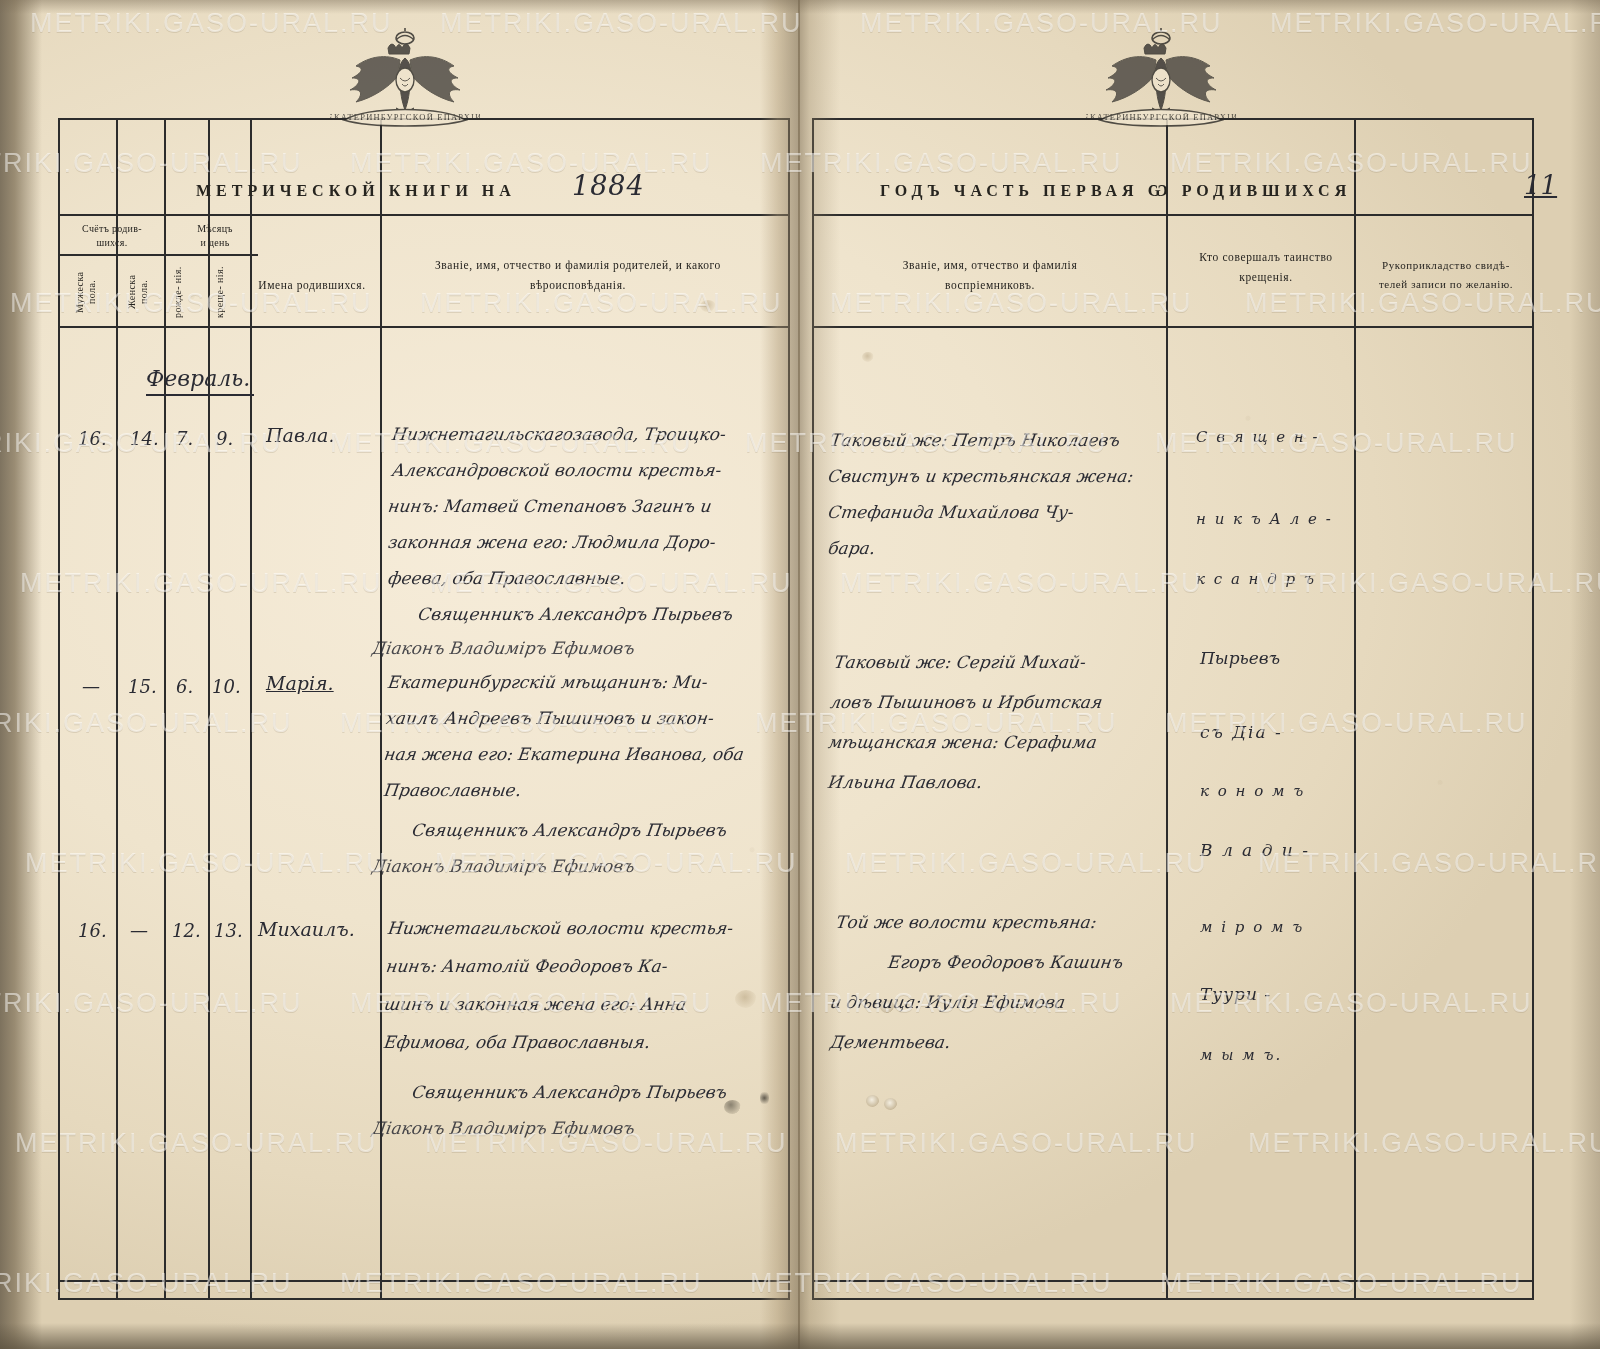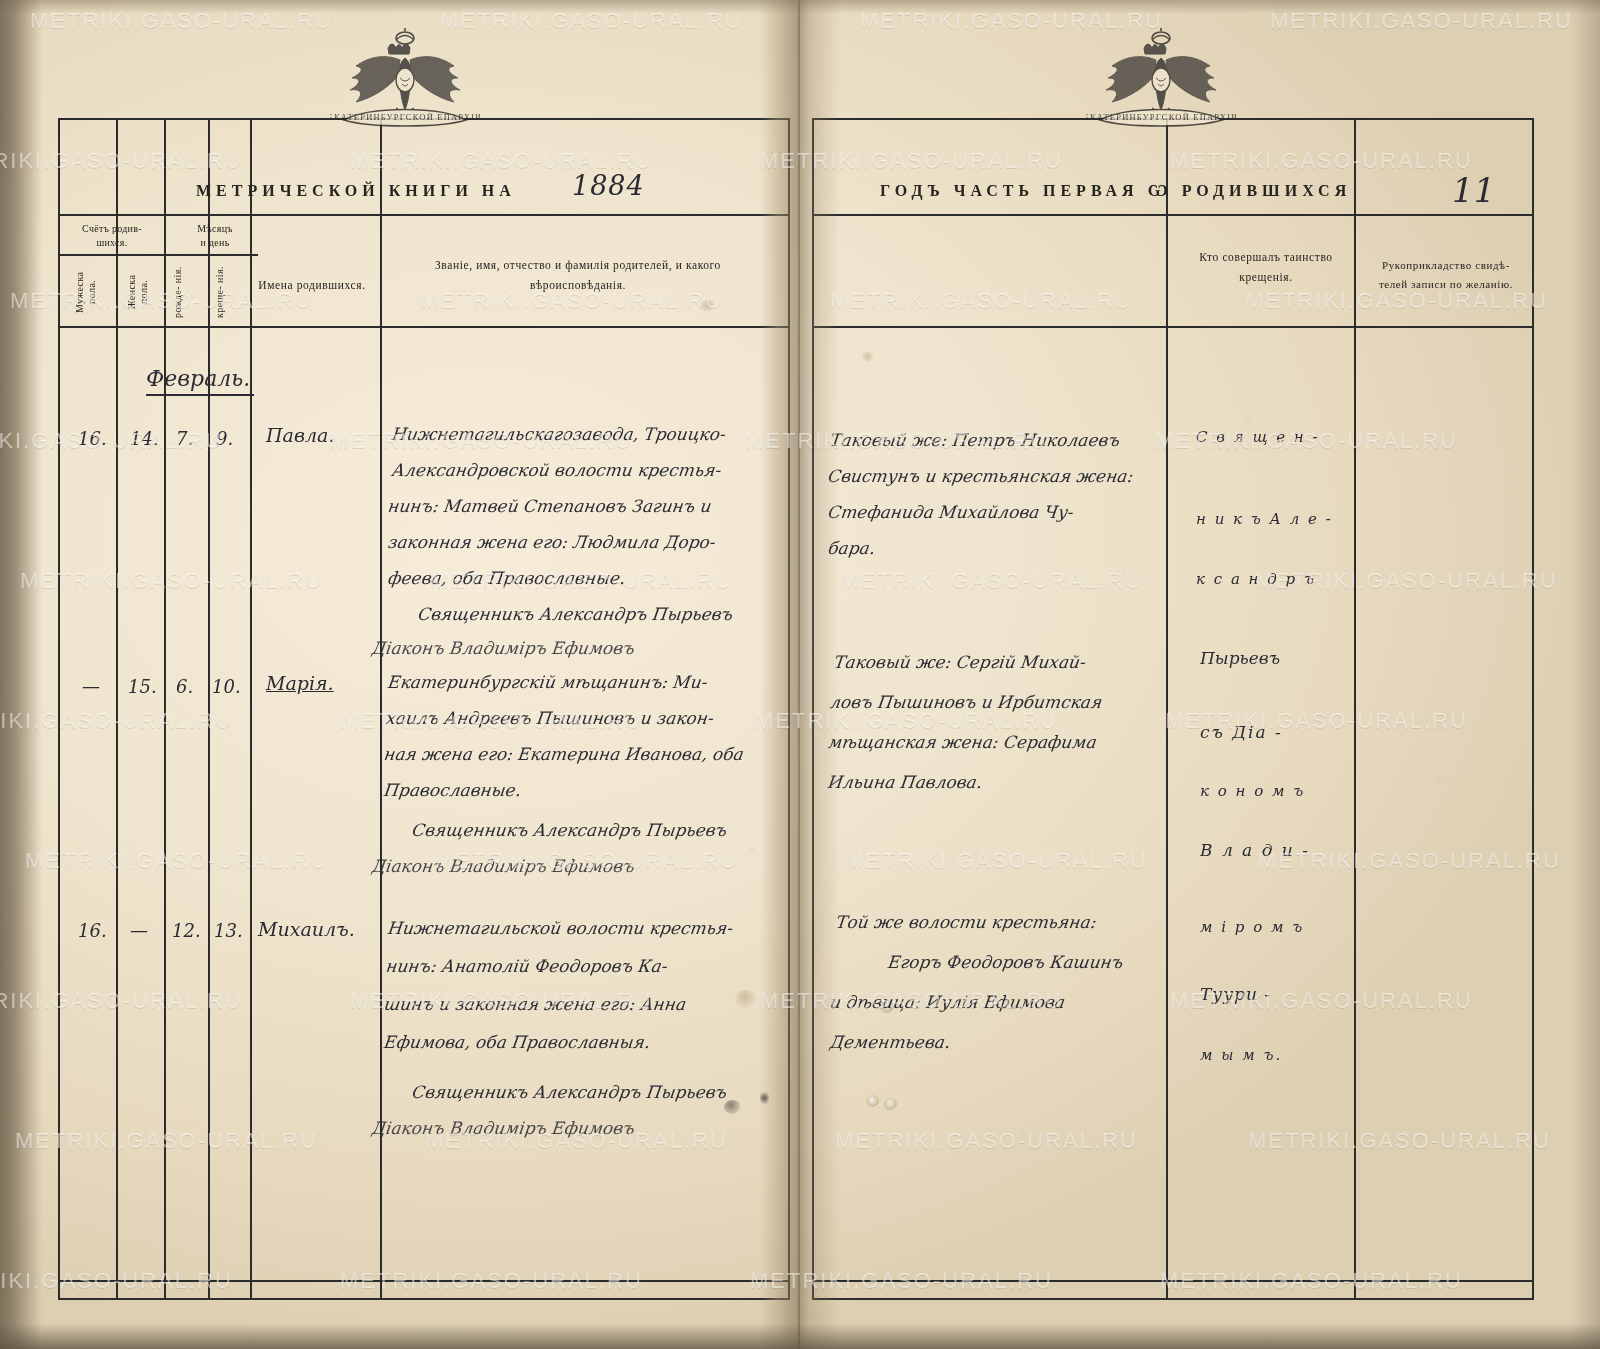--- a/index.html
+++ b/index.html
@@ -75,21 +75,21 @@
   }
 
   
   .watermarks {
     position: absolute; inset: 0;
     pointer-events: none;
   }
   .wm {
     position: absolute;
     font-family: "Liberation Sans", sans-serif;
-    font-size: 22px;
+    font-size: 27px;
     letter-spacing: 2px;
     color: rgba(255,255,255,.50);
     text-shadow: 0 1px 0 rgba(120,104,76,.18);
     white-space: nowrap;
     font-weight: 400;
   }
 
   
   .sheet {
     position: absolute;
@@ -284,41 +284,43 @@
       <g>
         <path d="M14 92 C40 78 110 78 136 92 C110 100 40 100 14 92Z" fill="#efe4cd" stroke="#2f2d29" stroke-width="1.6"></path>
         <text x="75" y="92" font-family="Liberation Serif, serif" font-size="8.5" text-anchor="middle" fill="#2f2d29" letter-spacing="1.2">ЕКАТЕРИНБУРГСКОЙ ЕПАРХIИ</text>
       </g>
     </svg>
   </div>
 
   <div class="printed title-line" style="left:196px; top:182px;">МЕТРИЧЕСКОЙ КНИГИ НА</div>
   <div class="hand-year" style="position:absolute; left:572px; top:170px;">1884</div>
   <div class="printed title-line" style="left:880px; top:182px;">ГОДЪ ЧАСТЬ ПЕРВАЯ Ѡ РОДИВШИХСЯ</div>
-  <div class="hand" style="left:1452px; top:170px; font-size:34px;">11</div>
+  <div class="hand" style="left:1524px; top:170px; font-size:26px;text-decoration:underline;">11</div>
 
   <div class="hdr-small" style="left:62px; top:222px; width:100px;">
     <span>Счётъ родив-<br>шихся.</span>
   </div>
   <div class="hdr-small" style="left:168px; top:222px; width:94px;">
     <span>Мѣсяцъ<br>и день</span>
   </div>
 
   <div class="vtext" style="left:74px; top:262px; height:60px;">Мужеска пола.</div>
   <div class="vtext" style="left:126px; top:262px; height:60px;">Женска пола.</div>
   <div class="vtext" style="left:172px; top:262px; height:60px;">рожде-
 нiя.</div>
   <div class="vtext" style="left:214px; top:262px; height:60px;">креще-
 нiя.</div>
 
   <div class="hdr-cell" style="left:248px; top:276px; width:128px;">Имена родившихся.</div>
 
   <div class="hdr-cell" style="left:392px; top:256px; width:372px; white-space:pre-line;">Званiе, имя, отчество и фамилiя родителей, и какого
 вѣроисповѣданiя.</div>
 
+  <div class="hdr-cell" style="left:830px; top:256px; width:320px; white-space:pre-line;">Званiе, имя, отчество и фамилiя
+воспрiемниковъ.</div>
   <div class="hdr-cell" style="left:1178px; top:248px; width:176px; white-space:pre-line;">Кто совершалъ таинство
 крещенiя.</div>
   <div class="hdr-cell" style="left:1368px; top:256px; width:156px; white-space:pre-line; font-size:11px;">Рукоприкладство свидѣ-
 телей записи по желанiю.</div>
 
   <div class="hand hand-lg" style="left:146px; top:366px; font-size:22px;">Февраль.</div>
   <div style="position:absolute; left:146px; top:394px; width:108px; height:2px; background:#2a2b33;"></div>
 
   <div>
     <div class="hand-num" style="position:absolute; left:78px; top:428px;">16.</div>

